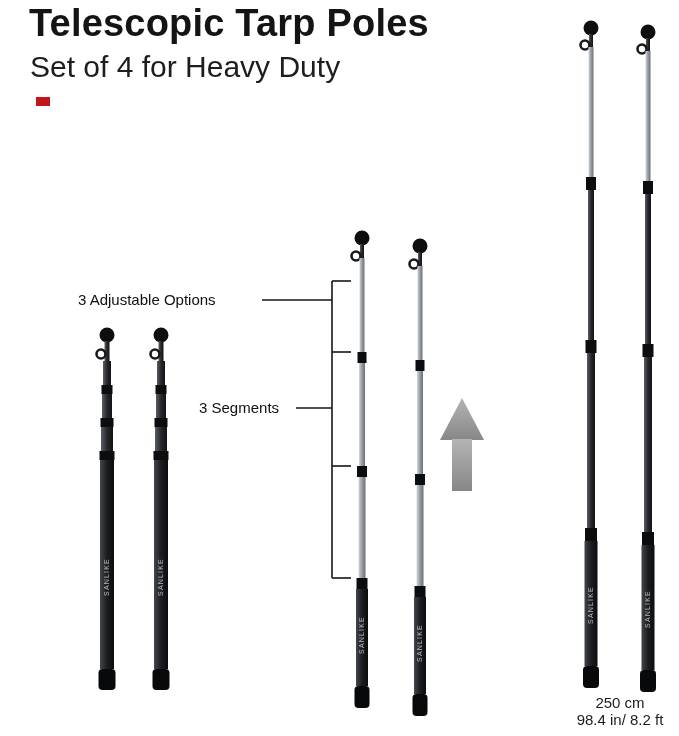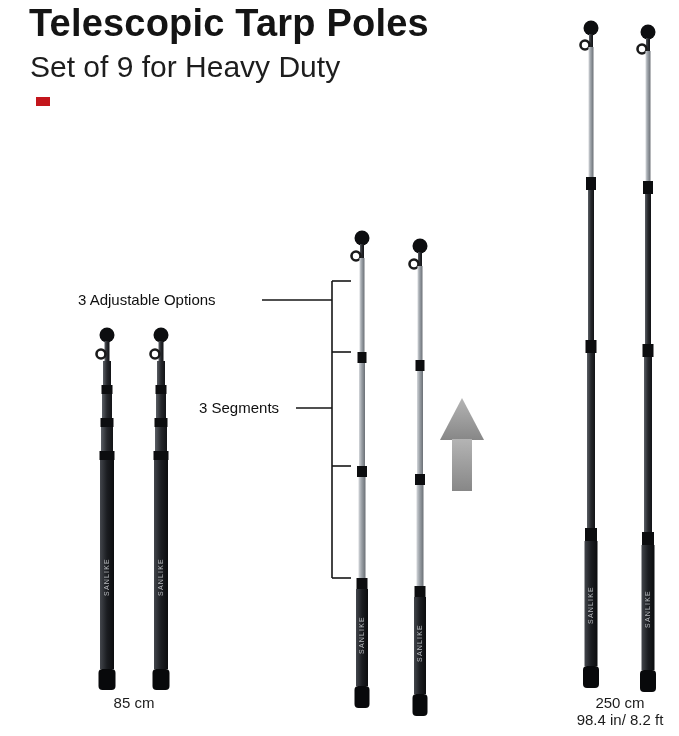--- a/index.html
+++ b/index.html
@@ -69,28 +69,27 @@
     position: absolute;
     left: 0;
     top: 0;
     z-index: 1;
   }
 </style>
 </head>
 <body>
 
 <h1 class="title">Telescopic Tarp Poles</h1>
-<h2 class="subtitle">Set of 9 for Heavy Duty</h2>
+<h2 class="subtitle">Set of 4 for Heavy Duty</h2>
 <span class="red-mark"></span>
 
 <div class="annotation" id="ann-adjustable">3 Adjustable Options</div>
 <div class="annotation" id="ann-segments">3 Segments</div>
 
 <div class="measure" id="measure-left">
-  <div>85 cm</div>
 </div>
 <div class="measure" id="measure-right">
   <div>250 cm</div>
   <div>98.4 in/ 8.2 ft</div>
 </div>
 
 <svg class="scene" width="679" height="736" viewBox="0 0 679 736" xmlns="http://www.w3.org/2000/svg">
   <defs>
     <linearGradient id="gradSilver" x1="0" y1="0" x2="1" y2="0">
       <stop offset="0" stop-color="#d3d6da"></stop>

